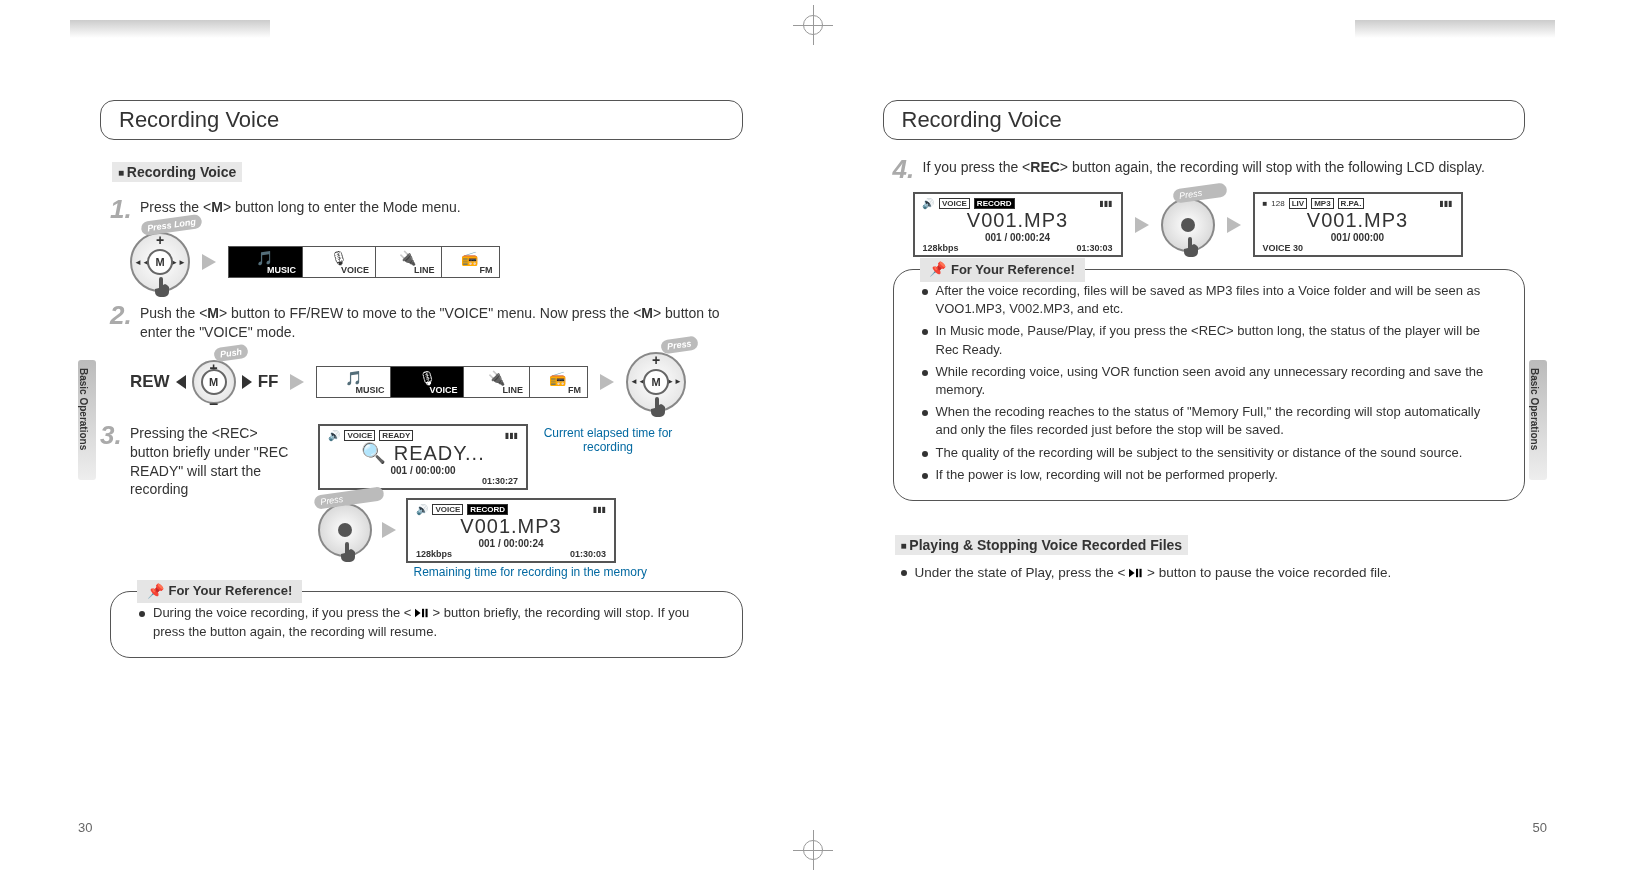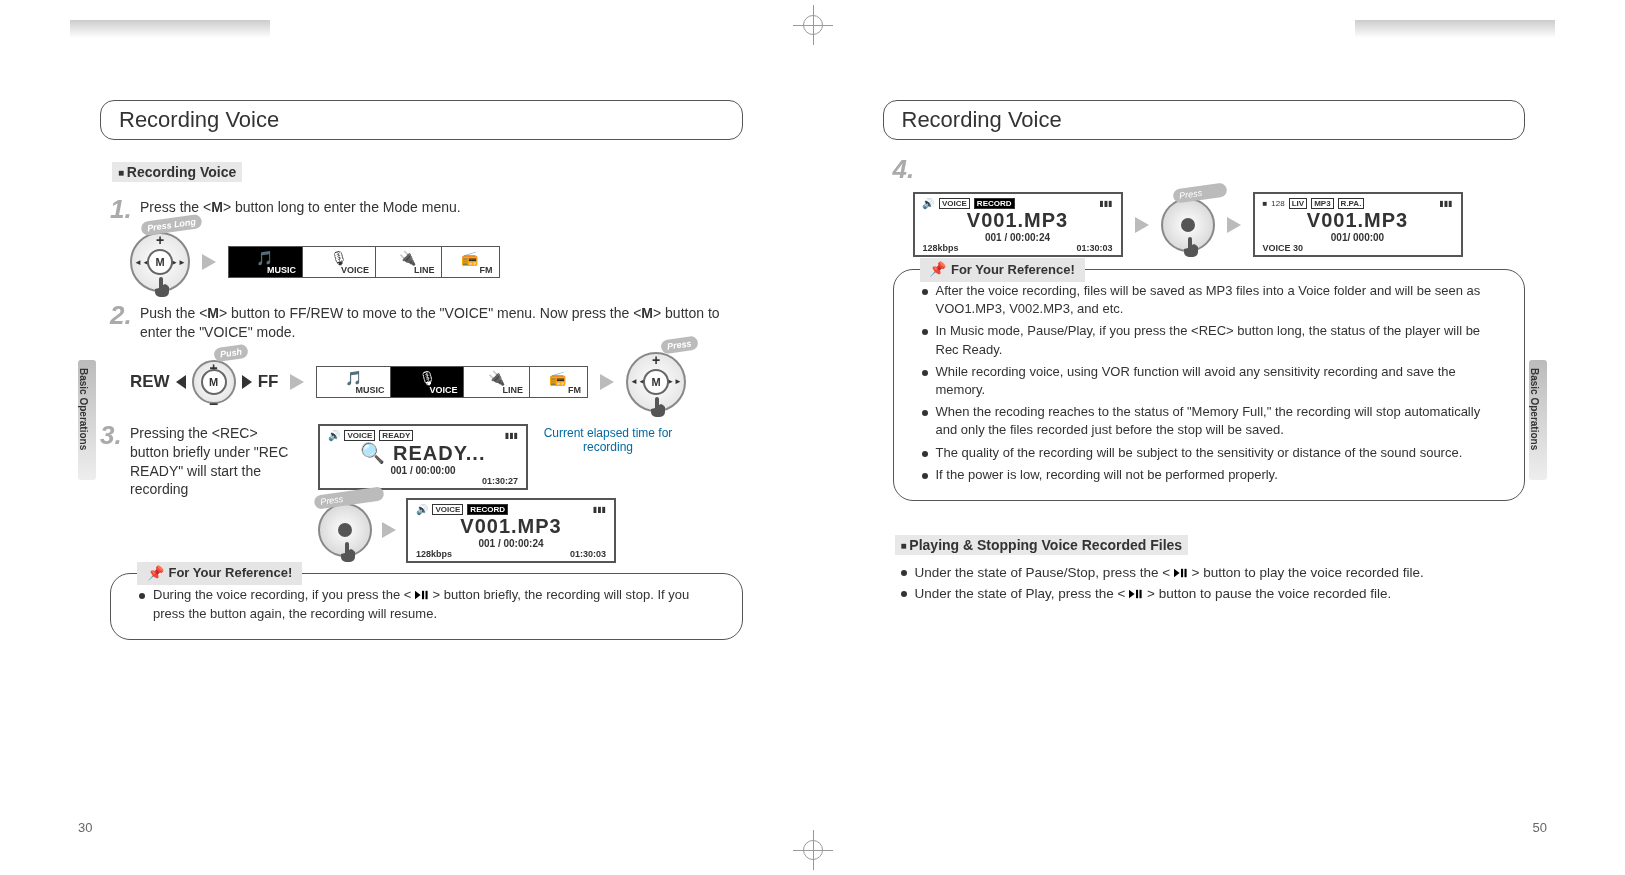--- a/index.html
+++ b/index.html
@@ -174,21 +174,21 @@
     border:2px solid #555;
     background:#fff;
     padding:4px 8px 2px;
     font-family:"Arial Black", Arial, sans-serif;
     min-width:210px;
     position:relative;
   }
   .lcd .topline{display:flex;gap:4px;font-size:8px;align-items:center;}
   .lcd .topline .chip{border:1px solid #333;padding:0 2px;font-size:8px;font-weight:bold;}
   .lcd .topline .chip.dark{background:#000;color:#fff;}
-  .lcd .big{font-size:20px;font-weight:700;letter-spacing:1px;text-align:center;}
+  .lcd .big{font-size:20px;font-weight:400;letter-spacing:1px;text-align:center;}
   .lcd .mid{font-size:10px;text-align:center;font-weight:bold;}
   .lcd .bot{display:flex;justify-content:space-between;font-size:9px;font-weight:bold;}
   .lcd .batt{margin-left:auto;}
   .lcd .spk{font-size:10px;}
 
   .rec-btn{
     width:54px;height:54px;border:2px solid #888;border-radius:50%;
     background:radial-gradient(circle,#fff,#ccc);
     position:relative;display:flex;align-items:center;justify-content:center;
   }
@@ -367,20 +367,21 @@
                 <span class="batt">▮▮▮</span>
               </div>
             <div class="big">V001.MP3</div>
             <div class="mid">001 / 00:00:24</div>
             <div class="bot">
                 <span>128kbps</span>
                 <span>01:30:03</span>
               </div>
           </div>
         </div>
+        <div class="caption">Remaining time for recording in the memory</div>
       </div>
     </div>
 
     
     <div class="note-box">
       <div class="note-tab">
           <span class="pin">📌</span>
           <span>For Your Reference!</span>
         </div>
       <ul>
@@ -401,20 +402,23 @@
     <div class="side-tab right">
         <span>Basic Operations</span>
       </div>
 
     <div class="heading-bar">
       <h2>Recording Voice</h2>
     </div>
 
     <div class="step">
       <div class="num">4.</div>
+      <div class="txt">
+        <span>If you press the &lt;</span><b>REC</b><span>&gt; button again, the recording will stop with the following LCD display.</span>
+      </div>
     </div>
 
     <div class="row">
       <div class="lcd">
         <div class="topline">
             <span class="spk">🔊</span>
             <span class="chip">VOICE</span>
             <span class="chip dark">RECORD</span>
             <span class="batt">▮▮▮</span>
           </div>
@@ -452,36 +456,29 @@
     </div>
 
     <div class="note-box">
       <div class="note-tab">
           <span class="pin">📌</span>
           <span>For Your Reference!</span>
         </div>
       <ul>
         <li>After the voice recording, files will be saved as MP3 files into a Voice folder and will be seen as VOO1.MP3, V002.MP3, and etc.</li>
         <li>In Music mode, Pause/Play, if you press the &lt;REC&gt; button long, the status of the player will be Rec Ready.</li>
-        <li>While recording voice, using VOR function will avoid any sensitivity recording and save the memory.</li>
+        <li>While recording voice, using VOR function seen avoid any unnecessary recording and save the memory.</li>
         <li>When the recoding reaches to the status of "Memory Full," the recording will stop automatically and only the files recorded just before the stop will be saved.</li>
         <li>The quality of the recording will be subject to the sensitivity or distance of the sound source.</li>
         <li>If the power is low, recording will not be performed properly.</li>
       </ul>
     </div>
 
     <div class="sub-heading" style="margin-top:28px">Playing &amp; Stopping Voice Recorded Files</div>
     <ul class="small-bullets">
-      <li>
-        <span>Under the state of Pause/Stop, press the &lt; </span><span class="pp-icon"><svg viewBox="0 0 20 12">
-              <polygon points="0,0 8,6 0,12" fill="#000"></polygon>
-              <rect x="10" y="0" width="3" height="12" fill="#000"></rect>
-              <rect x="15" y="0" width="3" height="12" fill="#000"></rect>
-            </svg></span><span> &gt; button to play the voice recorded file.</span>
-      </li>
       <li>
         <span>Under the state of Play, press the &lt; </span><span class="pp-icon"><svg viewBox="0 0 20 12">
               <polygon points="0,0 8,6 0,12" fill="#000"></polygon>
               <rect x="10" y="0" width="3" height="12" fill="#000"></rect>
               <rect x="15" y="0" width="3" height="12" fill="#000"></rect>
             </svg></span><span> &gt; button to pause the voice recorded file.</span>
       </li>
     </ul>
 
     <div class="page-num right">50</div>

